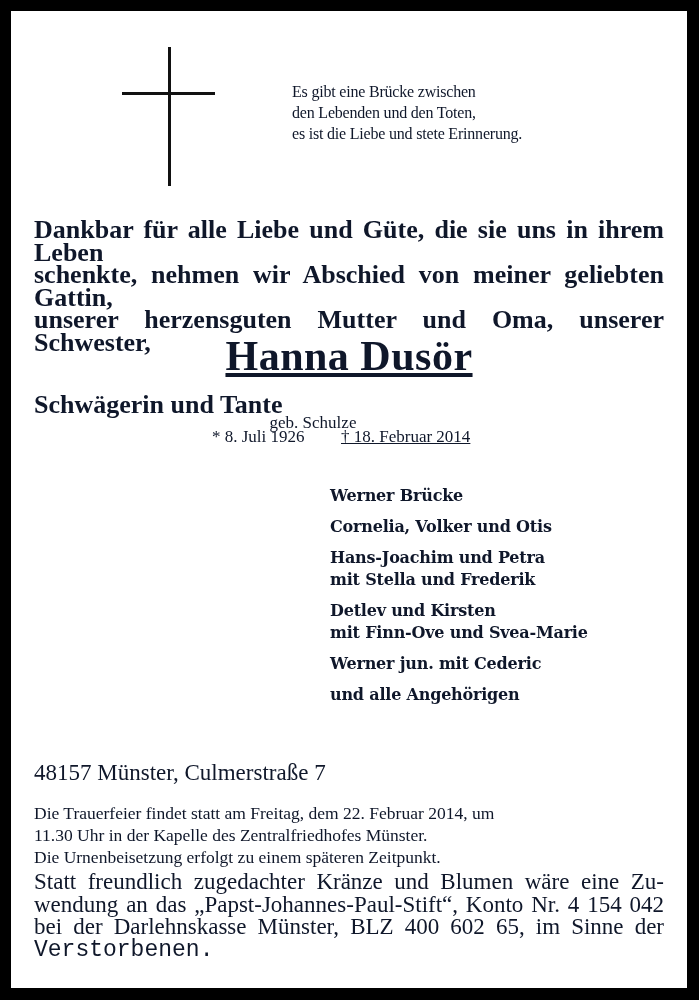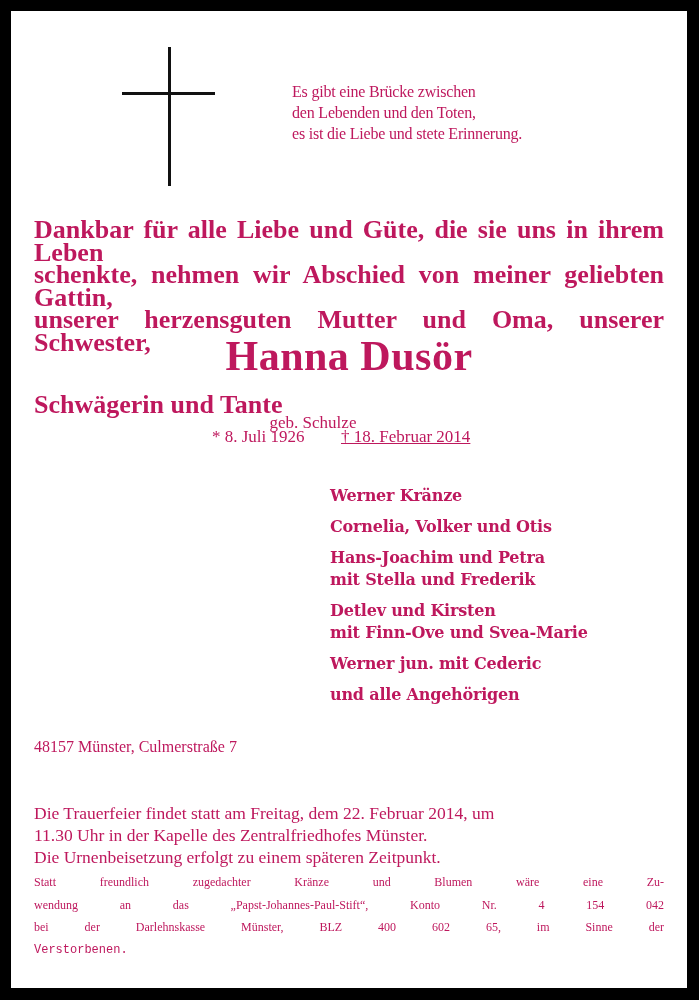--- a/index.html
+++ b/index.html
@@ -1,19 +1,19 @@
 <!DOCTYPE html>
 <html><head>
   <meta charset="utf-8">
   <style>
     html, body { margin: 0; padding: 0; background: #000; }
     body { width: 699px; height: 1000px; overflow: hidden; position: relative; }
     .frame {
       position: absolute; left: 11px; top: 11px; width: 676px; height: 977px;
-      background: #fff; color: #be185d;
+      background: #fff; color: #0f172a;
       font-family: "Liberation Serif", "DejaVu Serif", serif;
     }
     .cross { position: absolute; }
     .cross .v { position: absolute; left: 157px; top: 36px; width: 3px; height: 139px; background: #111; }
     .cross .h { position: absolute; left: 111px; top: 81px; width: 93px; height: 3px; background: #111; }
     .motto {
       position: absolute; left: 281px; top: 70px;
       font-size: 16px; line-height: 21px; letter-spacing: -0.2px;
     }
     .motto div { white-space: nowrap; }
@@ -22,49 +22,50 @@
       font-size: 26px; line-height: 22.5px; text-align: justify;
       text-align-last: left;
       font-weight: bold;
     }
     .intro span.line { display: block; text-align: justify; text-align-last: justify; }
     .intro span.line.last { text-align-last: left; margin-top: 40px; }
     .name {
       position: absolute; left: 0; width: 676px; top: 320px;
       text-align: center; font-weight: bold; font-size: 42px; line-height: 50px;
       letter-spacing: 0.5px;
+      text-decoration: underline;
     }
     .maiden {
       position: absolute; left: 0; width: 604px; top: 382px;
       text-align: center; font-size: 17px; line-height: 20px; margin-top: 20px;
     }
     .dates {
       position: absolute; top: 416px; font-size: 17px; line-height: 20px; white-space: nowrap;
     }
     .dates .born { position: absolute; left: 173px; margin-left: 28px; }
     .dates .died { position: absolute; left: 330px; text-decoration: underline; }
     .mourners {
       position: absolute; left: 319px; top: 474px;
       font-family: "DejaVu Serif", "Liberation Serif", serif;
       font-weight: bold; font-size: 16px; line-height: 22px;
     }
     .mourners .group { margin-bottom: 9px; }
     .mourners .group div { white-space: nowrap; letter-spacing: -0.2px; }
     .address {
-      position: absolute; left: 23px; top: 725px;
-      font-size: 16px; line-height: 22px; white-space: nowrap;
+      position: absolute; left: 23px; top: 751px;
+      font-size: 23px; line-height: 22px; white-space: nowrap;
     }
     .ceremony {
       position: absolute; left: 23px; top: 791px; width: 630px;
       font-size: 17.5px; line-height: 22px;
     }
     .ceremony div { white-space: nowrap; }
     .donation {
       position: absolute; left: 23px; top: 860px; width: 630px;
-      font-size: 12px; line-height: 22.5px;
+      font-size: 23px; line-height: 22.5px;
     }
     .donation span.line { display: block; text-align: justify; text-align-last: justify; }
     .donation span.line.last { text-align-last: left; font-family: Liberation Mono, monospace; }
   </style>
 </head>
 <body>
 
 <div class="frame">
 
   <div class="cross">
@@ -88,21 +89,21 @@
   <div class="name">Hanna Dusör</div>
   <div class="maiden">geb. Schulze</div>
 
   <div class="dates">
     <span class="born">* 8. Juli 1926</span>
     <span class="died">† 18. Februar 2014</span>
   </div>
 
   <div class="mourners">
     <div class="group">
-      <div>Werner Kränze</div>
+      <div>Werner Brücke</div>
     </div>
     <div class="group">
       <div>Cornelia, Volker und Otis</div>
     </div>
     <div class="group">
       <div>Hans-Joachim und Petra</div>
       <div>mit Stella und Frederik</div>
     </div>
     <div class="group">
       <div>Detlev und Kirsten</div>

